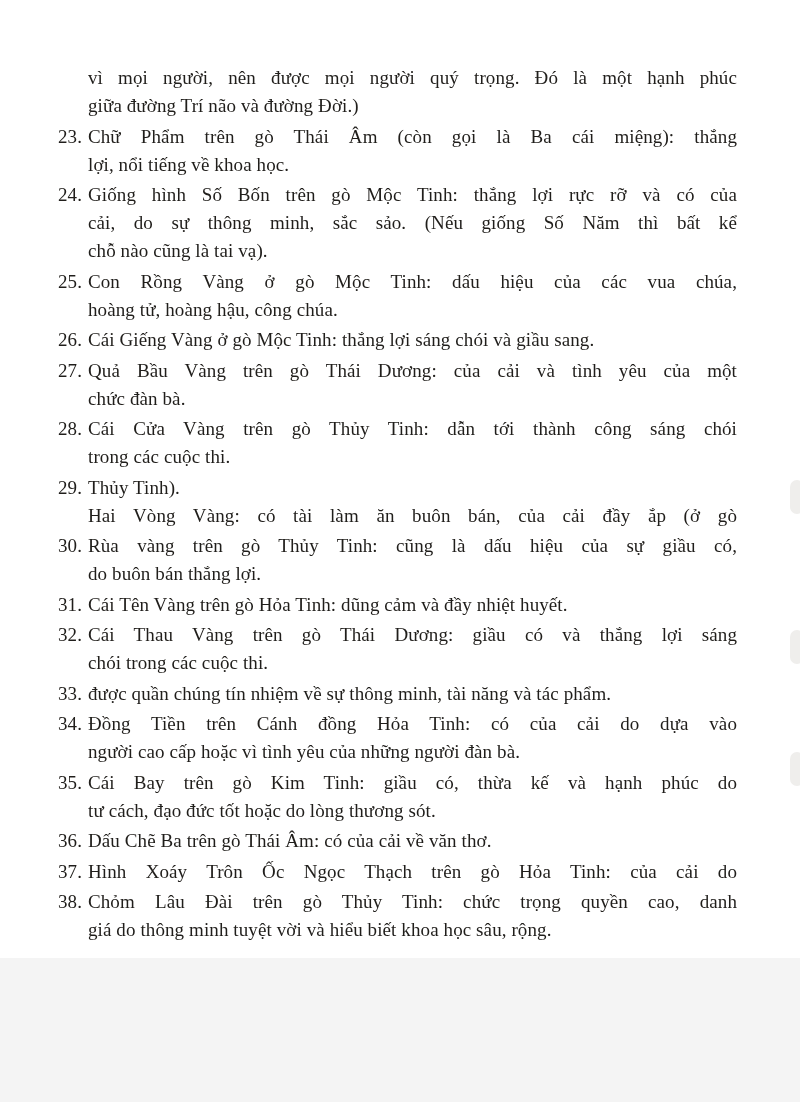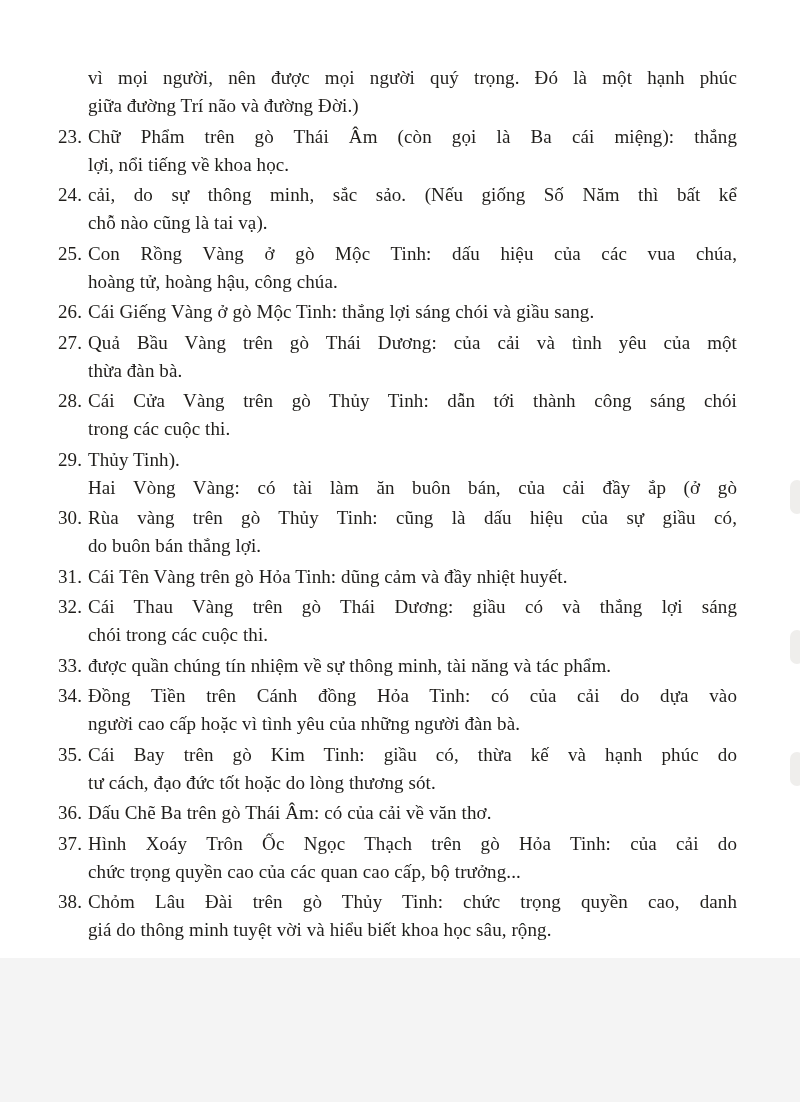--- a/index.html
+++ b/index.html
@@ -102,36 +102,37 @@
         <div class="line">vì mọi người, nên được mọi người quý trọng. Đó là một hạnh phúc</div>
         <div class="line last">giữa đường Trí não và đường Đời.)</div>
       </div>
       <div class="para">
         <span class="num">23.</span>
         <div class="line">Chữ Phẩm trên gò Thái Âm (còn gọi là Ba cái miệng): thắng</div>
         <div class="line last">lợi, nổi tiếng về khoa học.</div>
       </div>
       <div class="para">
         <span class="num">24.</span>
+        <div class="line">Giống hình Số Bốn trên gò Mộc Tinh: thắng lợi rực rỡ và có của</div>
         <div class="line">cải, do sự thông minh, sắc sảo. (Nếu giống Số Năm thì bất kể</div>
         <div class="line last">chỗ nào cũng là tai vạ).</div>
       </div>
       <div class="para">
         <span class="num">25.</span>
         <div class="line">Con Rồng Vàng ở gò Mộc Tinh: dấu hiệu của các vua chúa,</div>
         <div class="line last">hoàng tử, hoàng hậu, công chúa.</div>
       </div>
       <div class="para">
         <span class="num">26.</span>
         <div class="line last">Cái Giếng Vàng ở gò Mộc Tinh: thắng lợi sáng chói và giầu sang.</div>
       </div>
       <div class="para">
         <span class="num">27.</span>
         <div class="line">Quả Bầu Vàng trên gò Thái Dương: của cải và tình yêu của một</div>
-        <div class="line last">thừa đàn bà.</div>
+        <div class="line last">chức đàn bà.</div>
       </div>
       <div class="para">
         <span class="num">28.</span>
         <div class="line">Cái Cửa Vàng trên gò Thủy Tinh: dẫn tới thành công sáng chói</div>
         <div class="line last">trong các cuộc thi.</div>
       </div>
       <div class="para">
         <span class="num">29.</span>
         <div class="line last">Thủy Tinh).</div>
         <div class="line">Hai Vòng Vàng: có tài làm ăn buôn bán, của cải đầy ắp (ở gò</div>
@@ -164,21 +165,20 @@
         <div class="line">Cái Bay trên gò Kim Tinh: giầu có, thừa kế và hạnh phúc do</div>
         <div class="line last">tư cách, đạo đức tốt hoặc do lòng thương sót.</div>
       </div>
       <div class="para">
         <span class="num">36.</span>
         <div class="line last">Dấu Chẽ Ba trên gò Thái Âm: có của cải về văn thơ.</div>
       </div>
       <div class="para">
         <span class="num">37.</span>
         <div class="line">Hình Xoáy Trôn Ốc Ngọc Thạch trên gò Hỏa Tinh: của cải do</div>
-        <div class="line last">chức trọng quyền cao của các quan cao cấp, bộ trưởng...</div>
       </div>
       <div class="para">
         <span class="num">38.</span>
         <div class="line">Chỏm Lâu Đài trên gò Thủy Tinh: chức trọng quyền cao, danh</div>
         <div class="line last">giá do thông minh tuyệt vời và hiểu biết khoa học sâu, rộng.</div>
       </div>
     </div>
 
   <div class="scan-artifact" style="top:480px"></div>
   <div class="scan-artifact" style="top:630px"></div>

